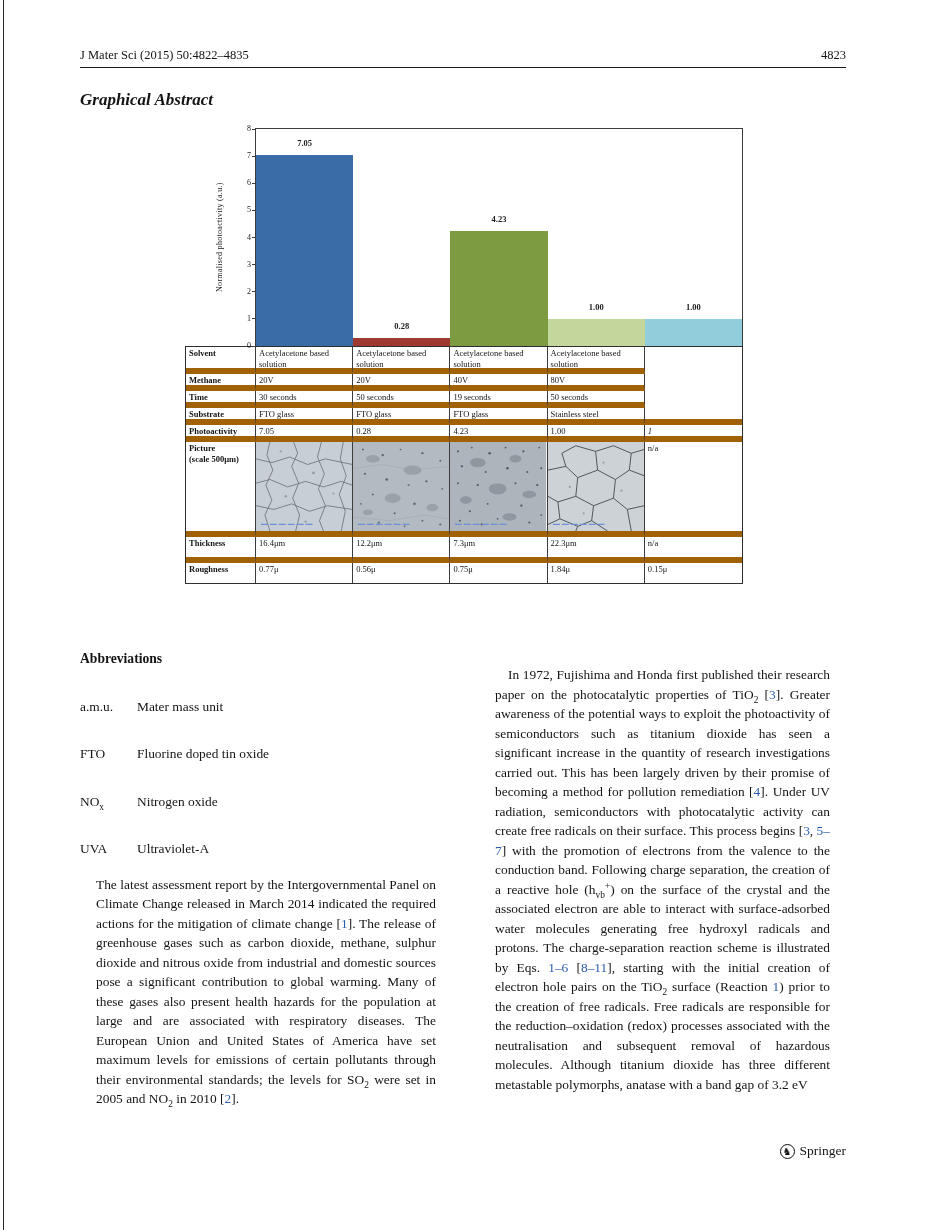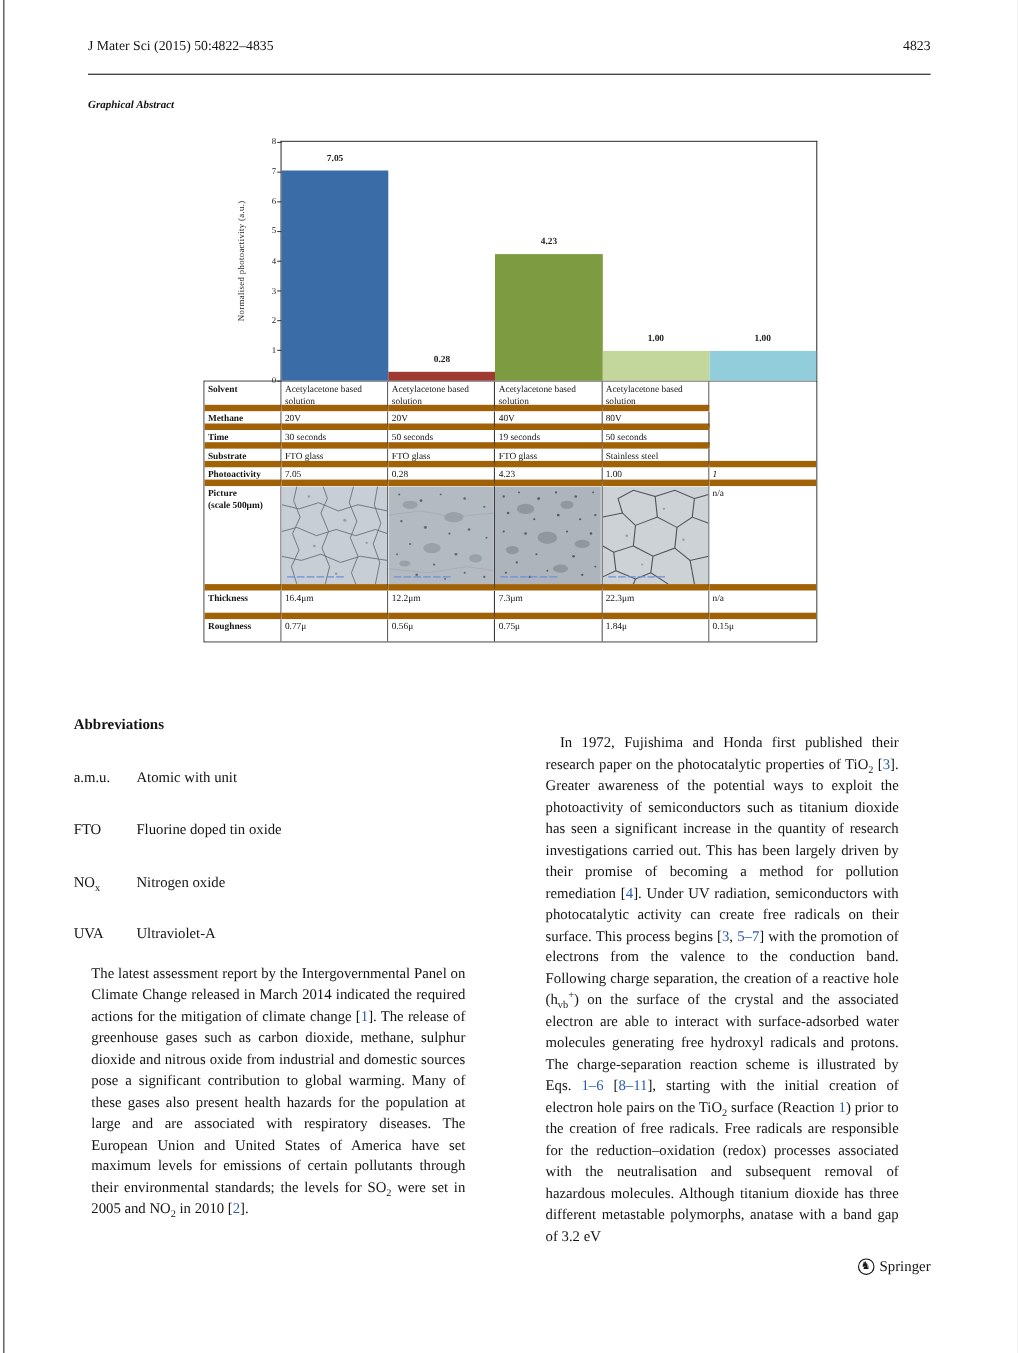--- a/index.html
+++ b/index.html
@@ -7,23 +7,23 @@
     position:relative;width:925px;height:1230px;background:#ffffff;
     font-family:"Liberation Serif","DejaVu Serif",serif;color:#141414;
     margin:0 auto;overflow:hidden;
   }
   .edge-line{position:absolute;left:3px;top:0;width:1px;height:100%;background:#2a2a2a;}
 
   
   .header{
     position:absolute;left:80px;top:46px;width:766px;height:22px;
     border-bottom:1px solid #1a1a1a;display:flex;justify-content:space-between;
-    font-size:12.5px;align-items:flex-end;padding-bottom:18px;box-sizing:border-box;
-  }
-  .ga-title{position:absolute;left:80px;top:90px;font-size:10px;font-weight:bold;font-style:italic;}
+    font-size:12.5px;align-items:flex-end;padding-bottom:4px;box-sizing:border-box;
+  }
+  .ga-title{position:absolute;left:80px;top:90px;font-size:17px;font-weight:bold;font-style:italic;}
 
   
   .figure{position:absolute;left:185px;top:128px;width:558px;}
   .chart{
     margin-left:70px;height:218px;position:relative;box-sizing:border-box;
     border:1px solid #3c3c3c;border-bottom:none;
   }
   .ylabel{
     position:absolute;left:-44px;top:0;height:100%;width:14px;
     display:flex;align-items:center;justify-content:center;
@@ -49,21 +49,21 @@
   }
   .ft-cell.lc{border-right:none;}
   .ft-cell.lr{border-bottom:none;}
   .ft-label{font-weight:bold;}
   .pic-cell{padding:0;}
   .pic-cell svg{display:block;width:100%;height:100%;}
   .italic{font-style:italic;}
 
   
   .columns{
-    position:absolute;left:67px;top:649px;width:766px;display:flex;gap:41px;
+    position:absolute;left:80px;top:649px;width:766px;display:flex;gap:27px;
     font-size:13.4px;line-height:1.455;text-align:justify;
   }
   .col-left{width:372px;flex:none;}
   .col-right{flex:1;}
   .section-title{font-weight:bold;font-size:13.6px;margin:0 0 9px 0;text-align:left;}
   .abbrev-row{display:flex;text-align:left;margin-top:28px;}
   .abbrev-term{width:57px;flex:none;}
   .intro-title{font-weight:bold;font-size:14.6px;margin:25px 0 17px 0;text-align:left;}
   p{margin:16px;}
   .indent{text-indent:13px;}
@@ -315,21 +315,21 @@
       <div class="ft-cell lr">1.84μ</div>
       <div class="ft-cell lc lr">0.15μ</div>
     </div>
   </div>
 
   <div class="columns">
     <div class="col-left">
       <div class="section-title">Abbreviations</div>
       <div class="abbrev-row">
         <span class="abbrev-term">a.m.u.</span>
-        <span>Atomic with unit</span>
+        <span>Mater mass unit</span>
       </div>
       <div class="abbrev-row">
         <span class="abbrev-term">FTO</span>
         <span>Fluorine doped tin oxide</span>
       </div>
       <div class="abbrev-row">
         <span class="abbrev-term">NO<sub>x</sub></span>
         <span>Nitrogen oxide</span>
       </div>
       <div class="abbrev-row">

